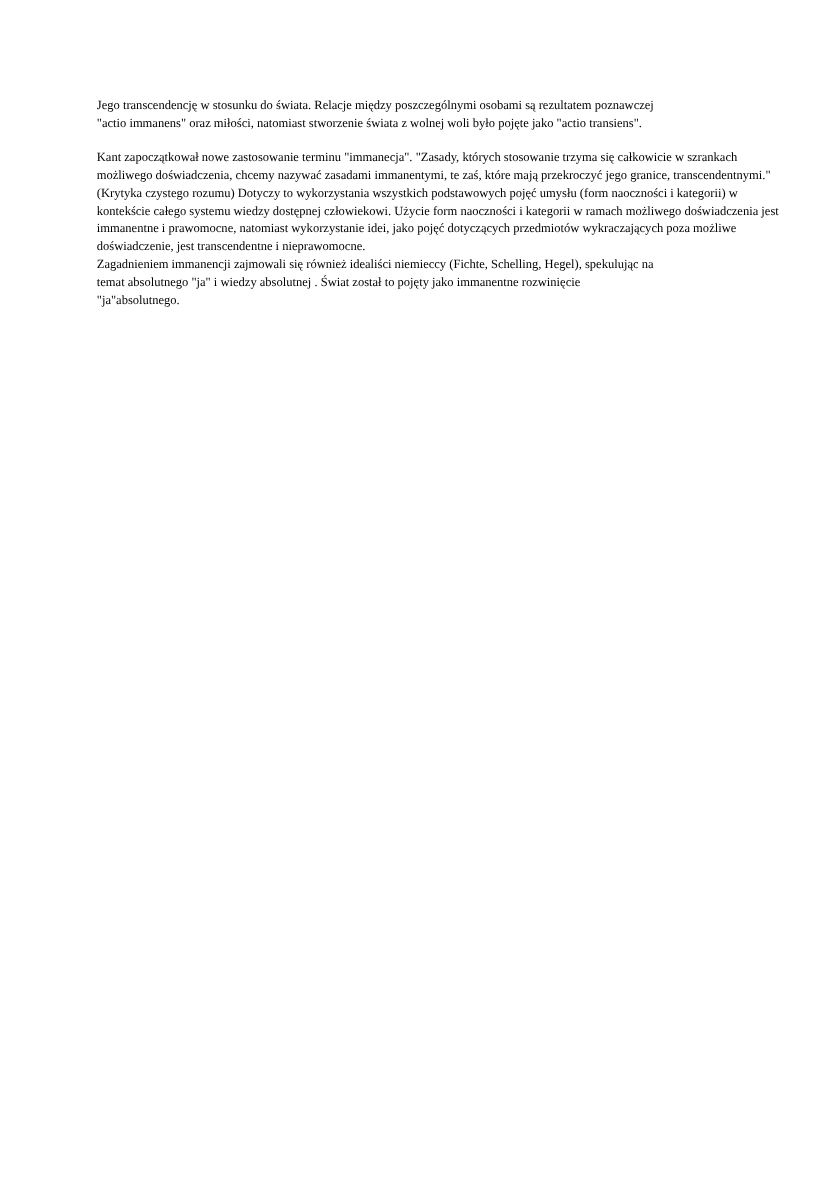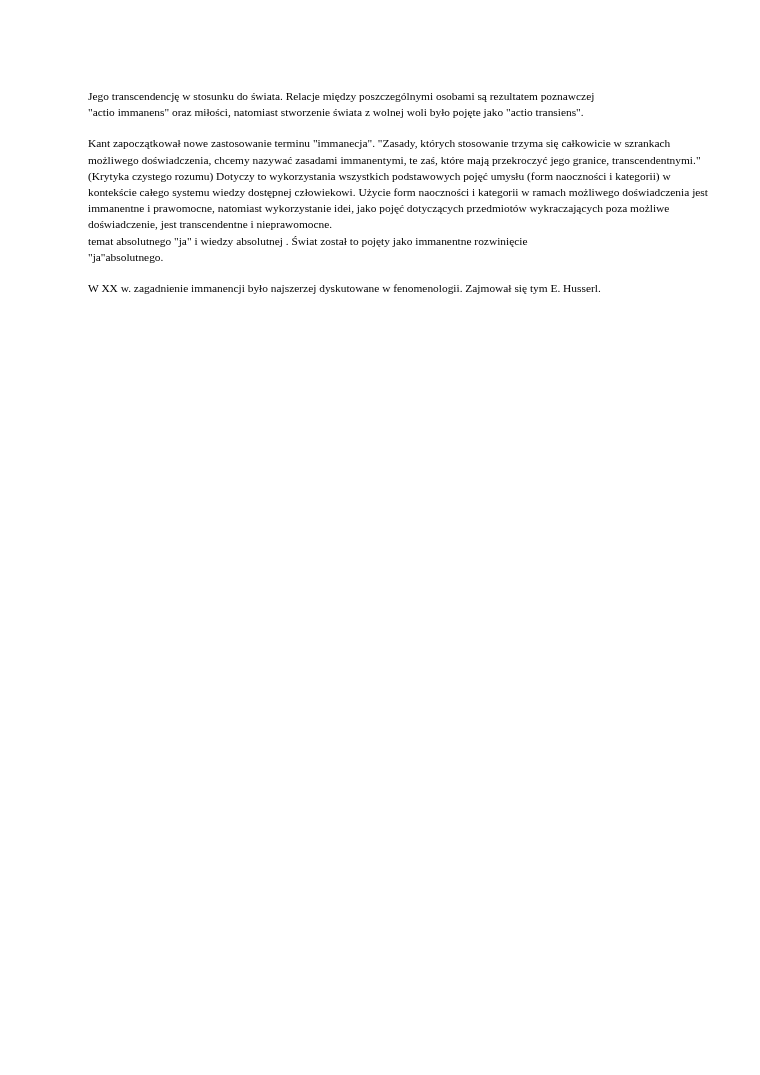--- a/index.html
+++ b/index.html
@@ -55,24 +55,22 @@
       <div>"actio immanens" oraz miłości, natomiast stworzenie świata z wolnej woli było pojęte jako "actio transiens".</div>
     </div>
 
     <div class="spacer-block"></div>
 
     <div class="para">
       <span>Kant zapoczątkował nowe zastosowanie terminu "immanecja". "Zasady, których stosowanie trzyma się całkowicie w szrankach możliwego doświadczenia, chcemy nazywać zasadami immanentymi, te zaś, które mają przekroczyć jego granice, transcendentnymi."(</span><span class="italic">Krytyka czystego rozumu</span><span>) Dotyczy to wykorzystania wszystkich podstawowych pojęć umysłu (form naoczności i kategorii) w kontekście całego systemu wiedzy dostępnej człowiekowi. Użycie form naoczności i kategorii w ramach możliwego doświadczenia jest immanentne i prawomocne, natomiast wykorzystanie idei, jako pojęć dotyczących przedmiotów wykraczających poza możliwe doświadczenie, jest transcendentne i nieprawomocne.</span>
     </div>
 
     <div class="para">
+      <div>Zagadnieniem immanencji zajmowali się również idealiści niemieccy (Fichte, Schelling, Hegel), spekulując na</div>
       <div>temat absolutnego "ja" i wiedzy absolutnej . Świat został to pojęty jako immanentne rozwinięcie</div>
       <div>"ja"absolutnego.</div>
     </div>
 
     <div class="spacer-small"></div>
 
-    <div class="para">
-      <div>W XX w. zagadnienie immanencji było najszerzej dyskutowane w fenomenologii. Zajmował się tym E. Husserl.</div>
-    </div>
 
   </div>
 </div>
 
 </body></html>

